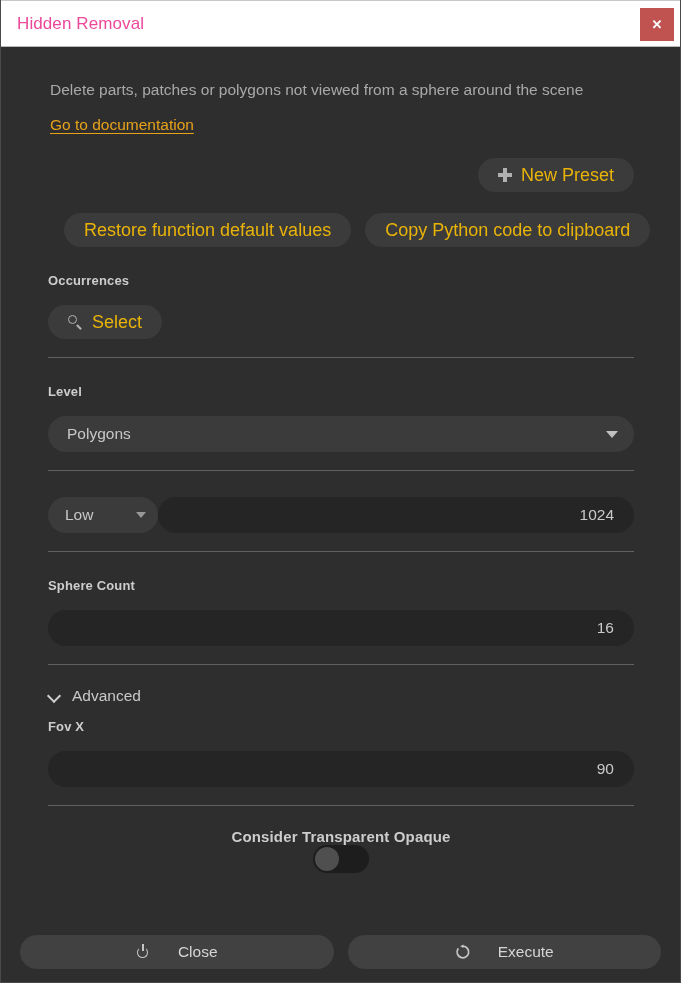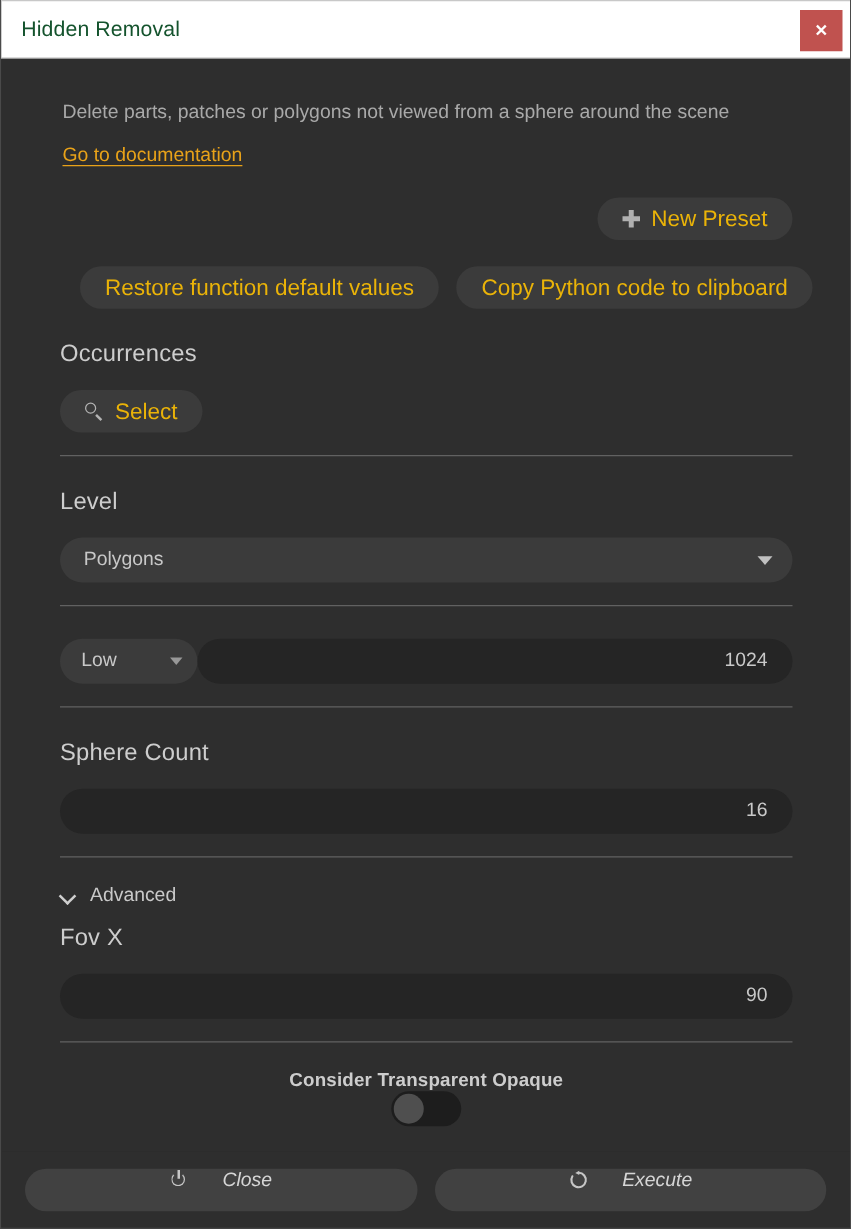--- a/index.html
+++ b/index.html
@@ -35,21 +35,21 @@
     background: #ffffff;
     border-top: 1px solid #c8c8c8;
     border-bottom: 1px solid #b8b8b8;
     display: flex;
     align-items: center;
     box-sizing: border-box;
   }
   .titlebar-title {
     margin-left: 16px;
     font-size: 17px;
-    color: #14532d;
+    color: #ec4899;
     letter-spacing: 0.1px;
   }
   .titlebar-close {
     position: absolute;
     right: 6px;
     top: 7px;
     width: 34px;
     height: 33px;
     background: #c0524f;
     border: none;
@@ -136,22 +136,22 @@
   .row-two {
     display: flex;
     gap: 14px;
     margin-top: 21px;
     margin-left: 16px;
   }
 
   
   .section { margin-top: 26px; }
   .section-title {
-    font-size: 19px;
-    font-weight: normal;
+    font-size: 13px;
+    font-weight: bold;
     color: #cdcdcd;
     margin-bottom: 17px;
     letter-spacing: 0.15px;
   }
   .sep {
     height: 1px;
     background: #616161;
     margin-top: 18px;
   }
 
@@ -313,25 +313,24 @@
   .footbtn {
     flex: 1;
     height: 34px;
     border-radius: 17px;
     background: #414141;
     color: #d6d6d6;
     border: none;
     font-size: 15.5px;
     font-family: "Liberation Sans", sans-serif;
     display: inline-flex;
-    align-items: flex-start;
+    align-items: center;
     justify-content: center;
     gap: 27px;
     cursor: pointer;
-    font-style: italic;
   }
 
   .power-ico {
     width: 15px; height: 15px;
     position: relative;
     flex: none;
   }
   .power-ico::before {
     content: "";
     position: absolute;

